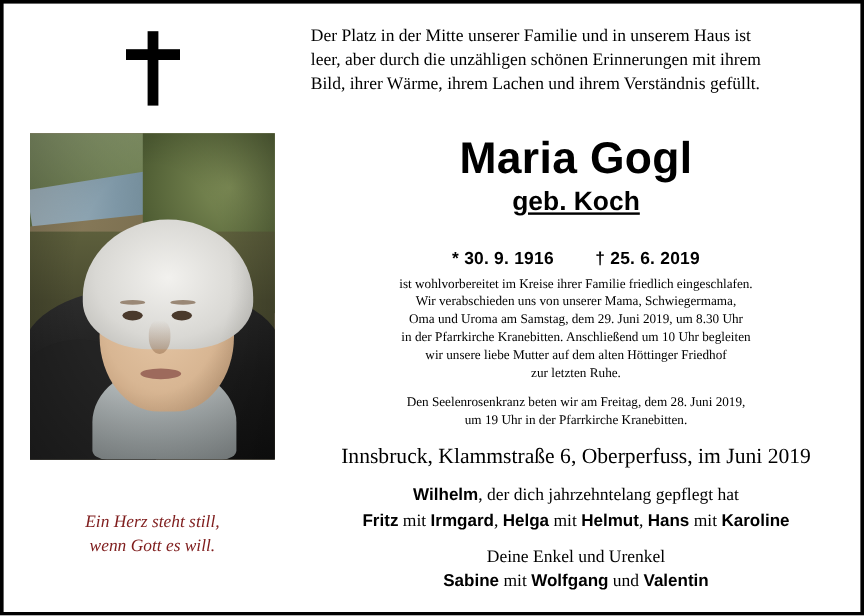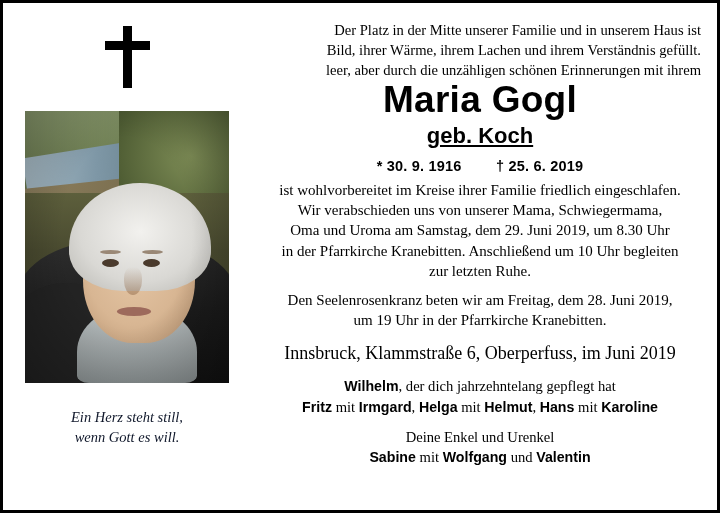--- a/index.html
+++ b/index.html
@@ -174,65 +174,65 @@
     width: 34px; height: 9px;
     background: #9d6a5c;
     border-radius: 50%;
   }
   .photo .vig {
     position: absolute;
     inset: 0;
     background: radial-gradient(ellipse at 50% 45%, rgba(0,0,0,0) 45%, rgba(0,0,0,0.30) 100%);
   }
   .motto {
-    margin-top: 24px;
+    margin-top: 42px;
     font-style: italic;
     font-size: 14.5px;
     line-height: 1.38;
     text-align: center;
-    color: #0f172a;
+    color: #7f1d1d;
   }
   
   .right-col {
     flex: 1 1 auto;
     padding: 18px 16px 10px 8px;
     box-sizing: border-box;
     text-align: center;
   }
   .intro {
     font-size: 14.6px;
     line-height: 1.36;
-    text-align: right;
+    text-align: left;
   }
   .name {
     font-family: "Liberation Sans", sans-serif;
     font-weight: bold;
     font-size: 37px;
     letter-spacing: 0.3px;
-    margin-top: 0;
+    margin-top: 32px;
     line-height: 1.05;
   }
   .maiden {
     font-family: "Liberation Sans", sans-serif;
     font-weight: bold;
     font-size: 22px;
     margin-top: 5px;
     line-height: 1.1;
     text-decoration: underline;
   }
   .dates {
     font-family: "Liberation Sans", sans-serif;
     font-weight: bold;
     font-size: 14.5px;
-    margin-top: 9px;
+    margin-top: 27px;
     letter-spacing: 0.2px;
   }
   .dates .sep { display: inline-block; width: 26px; }
   .body-text {
-    font-size: 15px;
+    font-size: 11px;
     line-height: 1.355;
     margin-top: 6px;
   }
   .body-text .p { margin: 0; }
   .gap { height: 9px; }
   .place {
     font-size: 18px;
     line-height: 1.36;
     margin-top: 10px;
   }
@@ -285,38 +285,39 @@
       <div>Ein Herz steht still,</div>
       <div>wenn Gott es will.</div>
     </div>
 
   </div>
 
   <div class="right-col">
 
     <div class="intro">
       <div>Der Platz in der Mitte unserer Familie und in unserem Haus ist</div>
+      <div>leer, aber durch die unzähligen schönen Erinnerungen mit ihrem</div>
       <div>Bild, ihrer Wärme, ihrem Lachen und ihrem Verständnis gefüllt.</div>
-      <div>leer, aber durch die unzähligen schönen Erinnerungen mit ihrem</div>
     </div>
 
     <div class="name">Maria Gogl</div>
     <div class="maiden">geb. Koch</div>
 
     <div class="dates">
       <span>* 30. 9. 1916</span>
       <span class="sep"></span>
       <span>† 25. 6. 2019</span>
     </div>
 
     <div class="body-text">
       <div class="p">ist wohlvorbereitet im Kreise ihrer Familie friedlich eingeschlafen.</div>
       <div class="p">Wir verabschieden uns von unserer Mama, Schwiegermama,</div>
       <div class="p">Oma und Uroma am Samstag, dem 29. Juni 2019, um 8.30 Uhr</div>
       <div class="p">in der Pfarrkirche Kranebitten. Anschließend um 10 Uhr begleiten</div>
+      <div class="p">wir unsere liebe Mutter auf dem alten Höttinger Friedhof</div>
       <div class="p">zur letzten Ruhe.</div>
       <div class="gap"></div>
       <div class="p">Den Seelenrosenkranz beten wir am Freitag, dem 28. Juni 2019,</div>
       <div class="p">um 19 Uhr in der Pfarrkirche Kranebitten.</div>
     </div>
 
     <div class="place">Innsbruck, Klammstraße 6, Oberperfuss, im Juni 2019</div>
 
     <div class="family">
       <div>

